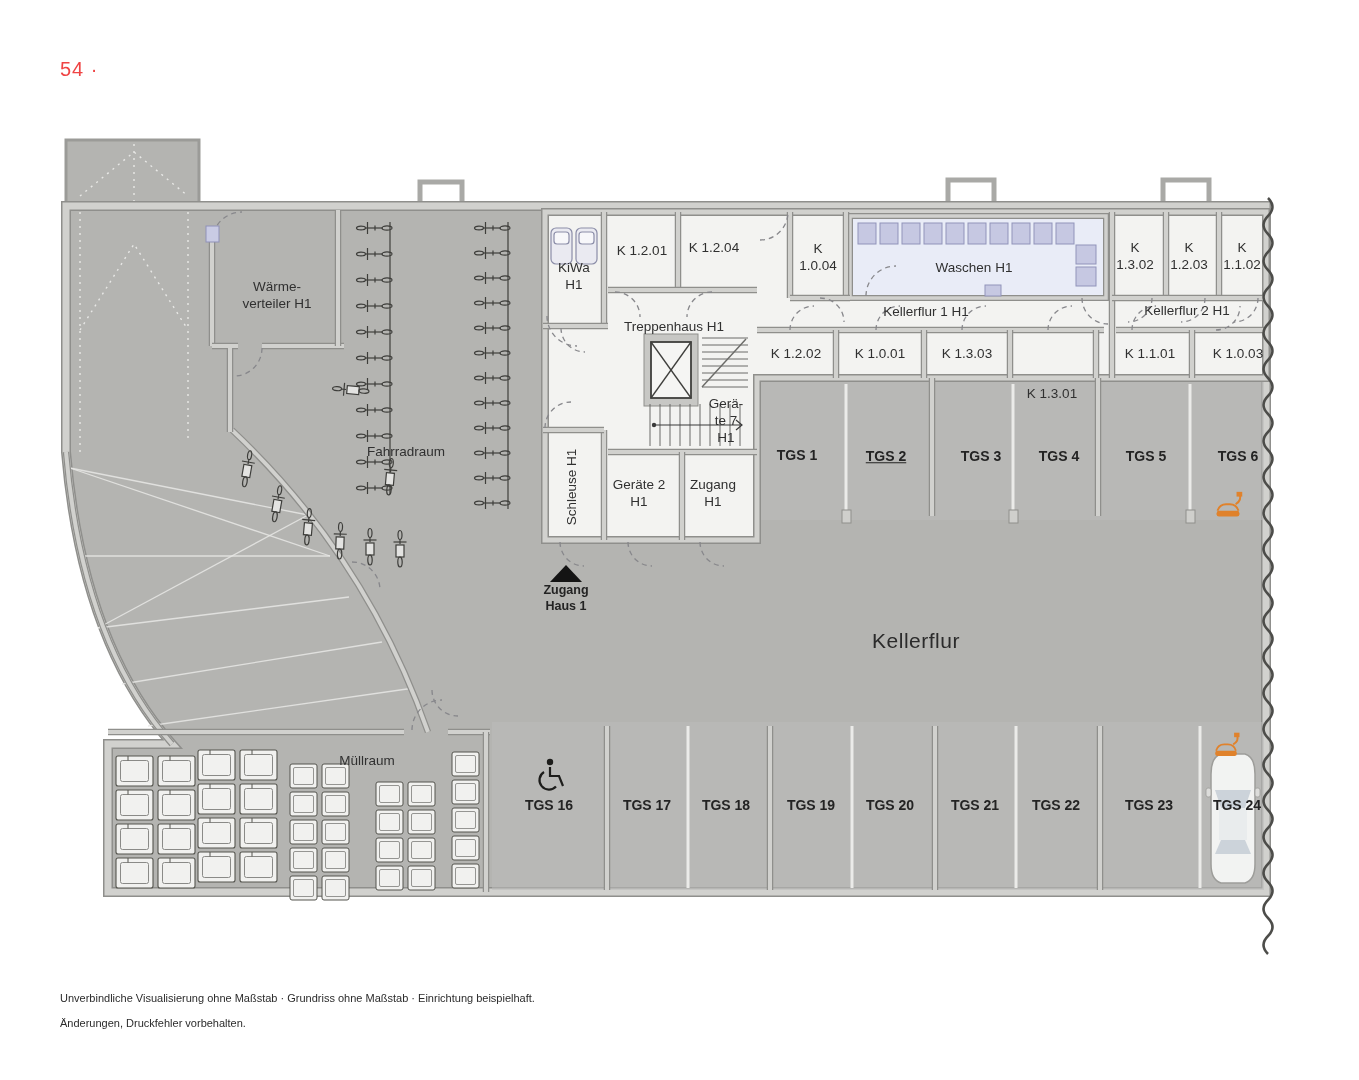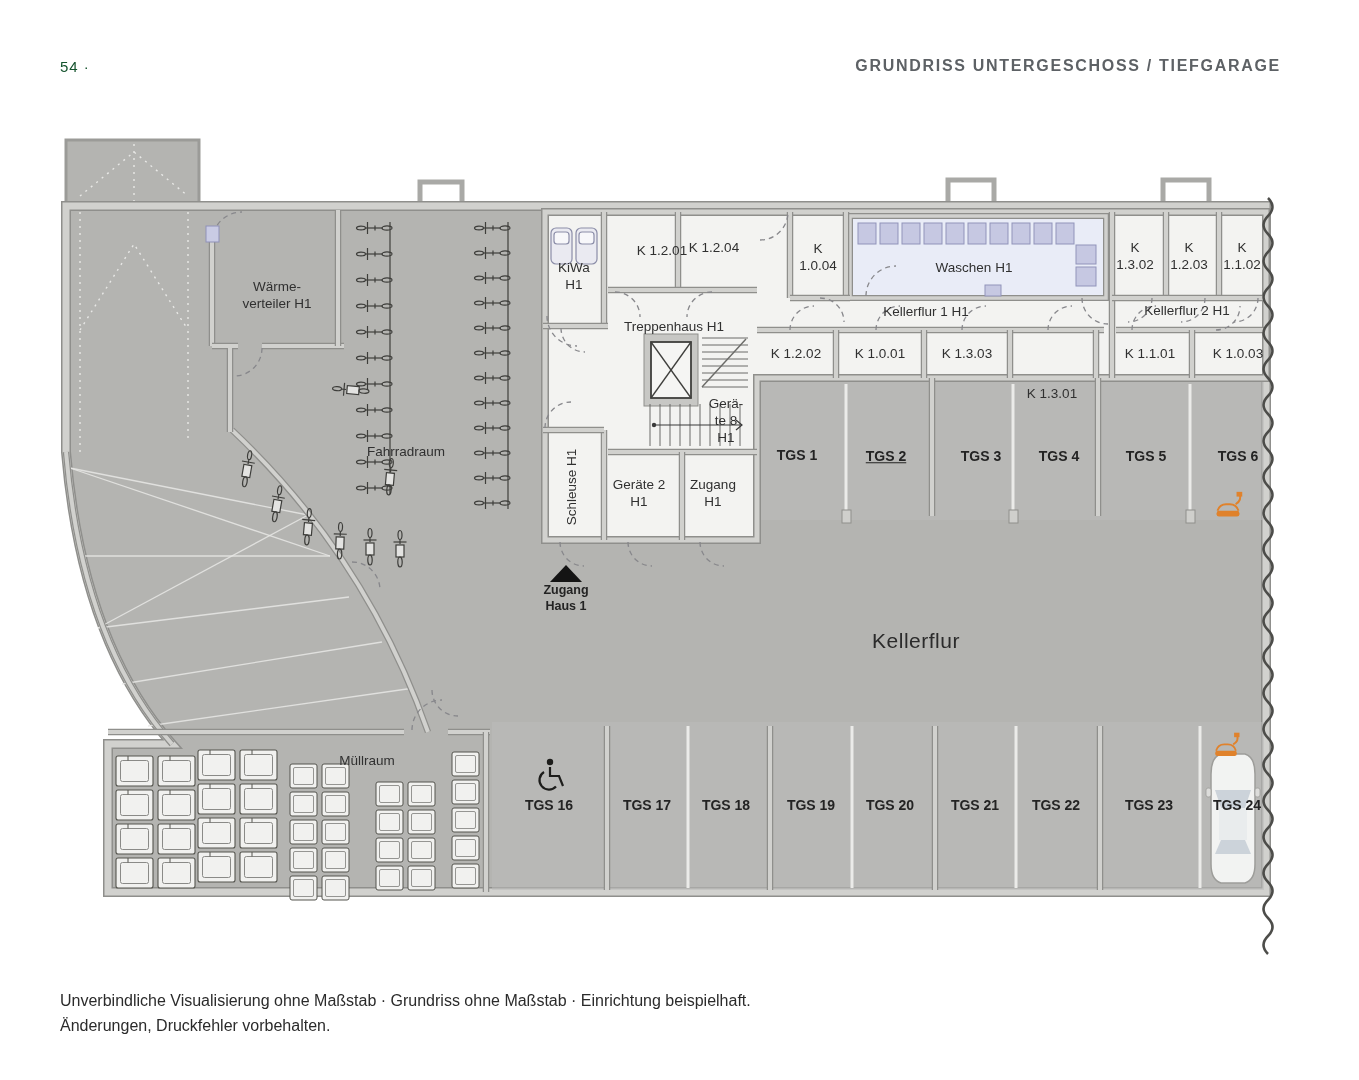--- a/index.html
+++ b/index.html
@@ -1,21 +1,21 @@
 <!DOCTYPE html>
 <html><head>
 <meta charset="utf-8">
 <style>
   html,body{margin:0;padding:0;background:#ffffff;}
   #page{position:relative;width:1359px;height:1080px;background:#ffffff;overflow:hidden;
         font-family:"Liberation Sans",sans-serif;}
-  .hdr-num{position:absolute;left:60px;top:58px;font-size:15px;color:#14532d;letter-spacing:1px;}
+  .hdr-num{position:absolute;left:60px;top:58px;font-size:20px;color:#ef4444;letter-spacing:1px;}
   .hdr-title{position:absolute;right:78px;top:57px;font-size:16px;font-weight:700;
              letter-spacing:1.7px;color:#5d6165;}
-  .ftr{position:absolute;left:60px;font-size:16px;color:#2b2b2b;}
+  .ftr{position:absolute;left:60px;font-size:11px;color:#2b2b2b;}
   .lbl{position:absolute;transform:translate(-50%,-50%);white-space:pre-line;text-align:center;
        font-size:13.5px;color:#303030;line-height:1.25;z-index:5;}
   .lbl.b{font-weight:700;font-size:14px;color:#232323;}
   .lbl.big{font-size:21px;color:#2b2b2b;letter-spacing:.5px;}
   .lbl.rot{transform:translate(-50%,-50%) rotate(-90deg);}
   .lbl.sm{font-size:12.5px;}
   svg{position:absolute;left:0;top:0;}
   
   .wd{stroke:#8f8f8c;stroke-width:6.5;stroke-linecap:butt;fill:none;}
   .wl{stroke:#d1d1ce;stroke-width:4;stroke-linecap:butt;fill:none;}
@@ -24,21 +24,20 @@
   .fan{stroke:#e8e8e6;stroke-width:1.3;opacity:.85;}
   .dw{stroke:#e8e8e6;stroke-width:1.4;stroke-dasharray:2 5;fill:none;}
   .bike{stroke:#3e3e3b;stroke-width:1.2;fill:none;}
 </style>
 </head>
 <body>
 
 <div id="page">
 
   <div class="hdr-num">54 ·</div>
-  <div class="hdr-title">GRUNDRISS UNTERGESCHOSS / TIEFGARAGE</div>
 
   <svg width="1359" height="1080" viewBox="0 0 1359 1080">
     <defs>
       <symbol id="bike" overflow="visible">
         <g class="bike">
           <ellipse cx="-13" cy="0" rx="4.5" ry="1.9"></ellipse>
           <line x1="-8.5" y1="0" x2="-5" y2="0"></line>
           <line x1="-6.5" y1="-6" x2="-6.5" y2="6"></line>
           <line x1="-5" y1="0" x2="9" y2="0"></line>
           <line x1="1" y1="-2.5" x2="1" y2="2.5"></line>
@@ -404,42 +403,42 @@
     <polygon points="550,582 582,582 566,565" fill="#141414"></polygon>
 
     <path d="M1268,198 q9,9 0,18 q-9,9 0,18 q9,9 0,18 q-9,9 0,18 q9,9 0,18 q-9,9 0,18 q9,9 0,18 q-9,9 0,18 q9,9 0,18 q-9,9 0,18 q9,9 0,18 q-9,9 0,18 q9,9 0,18 q-9,9 0,18 q9,9 0,18 q-9,9 0,18 q9,9 0,18 q-9,9 0,18 q9,9 0,18 q-9,9 0,18 q9,9 0,18 q-9,9 0,18 q9,9 0,18 q-9,9 0,18 q9,9 0,18 q-9,9 0,18 q9,9 0,18 q-9,9 0,18 q9,9 0,18 q-9,9 0,18 q9,9 0,18 q-9,9 0,18 q9,9 0,18 q-9,9 0,18 q9,9 0,18 q-9,9 0,18 q9,9 0,18 q-9,9 0,18 q9,9 0,18 q-9,9 0,18 q9,9 0,18 q-9,9 0,18" fill="none" stroke="#4d4d4a" stroke-width="2.5"></path>
   </svg>
 
   <div class="lbl" style="left:277px;top:296px;">Wärme-
 verteiler H1</div>
   <div class="lbl" style="left:406px;top:452px;">Fahrradraum</div>
   <div class="lbl" style="left:574px;top:277px;text-align:center;">KiWa
 H1</div>
-  <div class="lbl" style="left:642px;top:251px;padding-left:40px;">K 1.2.01</div>
+  <div class="lbl" style="left:642px;top:251px;">K 1.2.01</div>
   <div class="lbl" style="left:714px;top:248px;">K 1.2.04</div>
   <div class="lbl" style="left:818px;top:258px;">K
 1.0.04</div>
   <div class="lbl" style="left:974px;top:268px;">Waschen H1</div>
   <div class="lbl" style="left:1135px;top:257px;">K
 1.3.02</div>
   <div class="lbl" style="left:1189px;top:257px;">K
 1.2.03</div>
   <div class="lbl" style="left:1242px;top:257px;">K
 1.1.02</div>
   <div class="lbl" style="left:674px;top:311px;margin-top:16px;">Treppenhaus H1</div>
   <div class="lbl" style="left:926px;top:312px;">Kellerflur 1 H1</div>
   <div class="lbl" style="left:1187px;top:311px;">Kellerflur 2 H1</div>
   <div class="lbl" style="left:796px;top:354px;">K 1.2.02</div>
   <div class="lbl" style="left:880px;top:354px;">K 1.0.01</div>
   <div class="lbl" style="left:967px;top:354px;">K 1.3.03</div>
   <div class="lbl" style="left:1052px;top:354px;margin-top:40px;">K 1.3.01</div>
   <div class="lbl" style="left:1150px;top:354px;">K 1.1.01</div>
   <div class="lbl" style="left:1238px;top:354px;text-align:center;">K 1.0.03</div>
   <div class="lbl" style="left:726px;top:421px;">Gerä-
-te 8
+te 7
 H1</div>
   <div class="lbl rot" style="left:572px;top:487px;">Schleuse H1</div>
   <div class="lbl" style="left:639px;top:494px;">Geräte 2
 H1</div>
   <div class="lbl" style="left:713px;top:494px;">Zugang
 H1</div>
   <div class="lbl" style="left:367px;top:761px;">Müllraum</div>
   <div class="lbl big" style="left:916px;top:641px;">Kellerflur</div>
   <div class="lbl b sm" style="left:566px;top:599px;">Zugang
 Haus 1</div>

